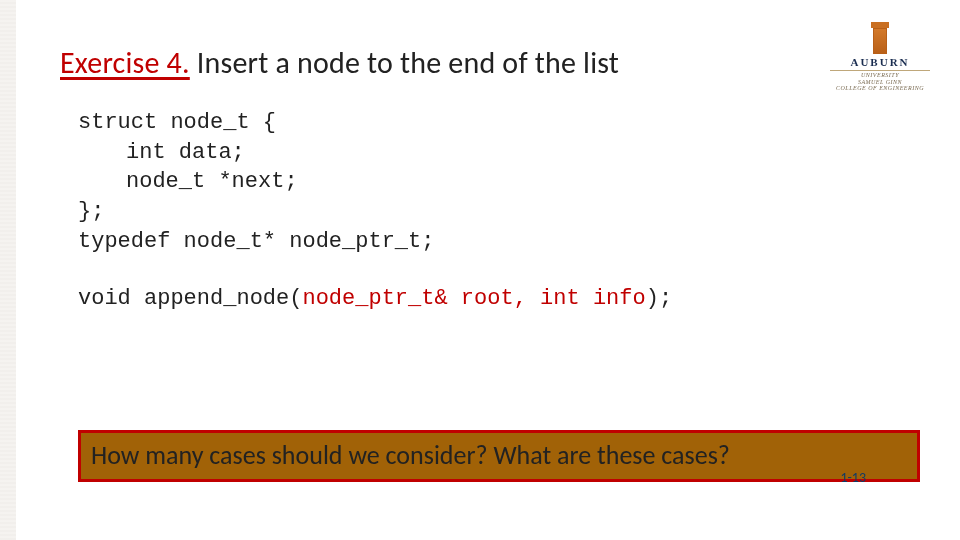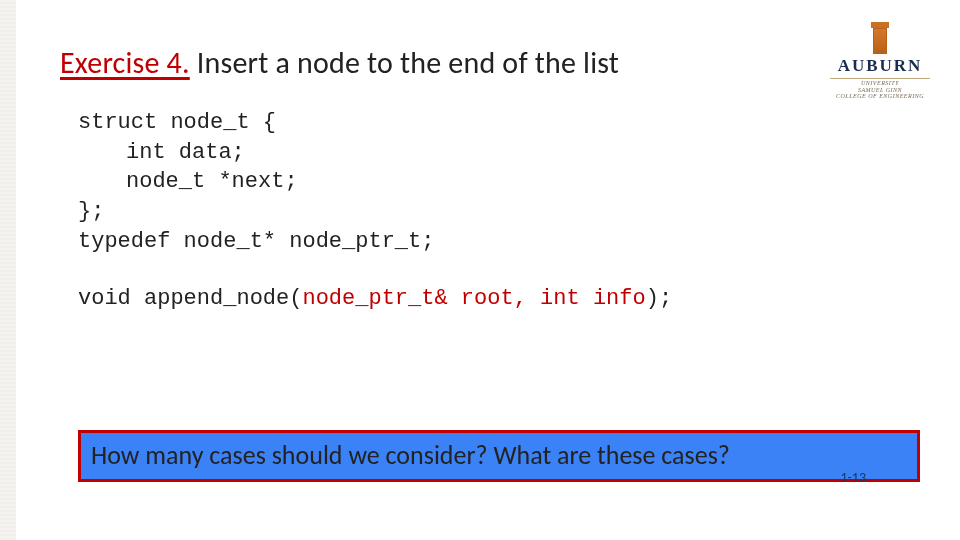--- a/index.html
+++ b/index.html
@@ -63,21 +63,21 @@
   }
   .logo .tower::before {
     content: "";
     position: absolute;
     left: -2px; right: -2px; top: -6px;
     height: 6px;
     background: #c96f21;
   }
   .logo .wordmark {
     font-family: Georgia, "Times New Roman", serif;
-    font-size: 17px;
+    font-size: 11px;
     letter-spacing: 2px;
     color: #1a2d50;
     font-weight: 700;
   }
   .logo .rule {
     height: 1px;
     background: #bfa77a;
     margin: 2px 0 1px 0;
   }
   .logo .sub {
@@ -103,21 +103,21 @@
   }
   .code .indent { padding-left: 48px; display: inline-block; }
   .code .gap { display: block; height: 28px; }
   .code .red { color: #c00000; }
   .callout {
     position: absolute;
     left: 78px;
     right: 40px;
     top: 430px;
     border: 3px solid #c00000;
-    background: #3b82f6;
+    background: #a16207;
     padding: 6px 10px 8px 10px;
     font-size: 26px;
     color: #222;
     box-sizing: border-box;
   }
   .pagenum {
     position: absolute;
     right: 94px;
     bottom: 18px;
     font-size: 14px;

